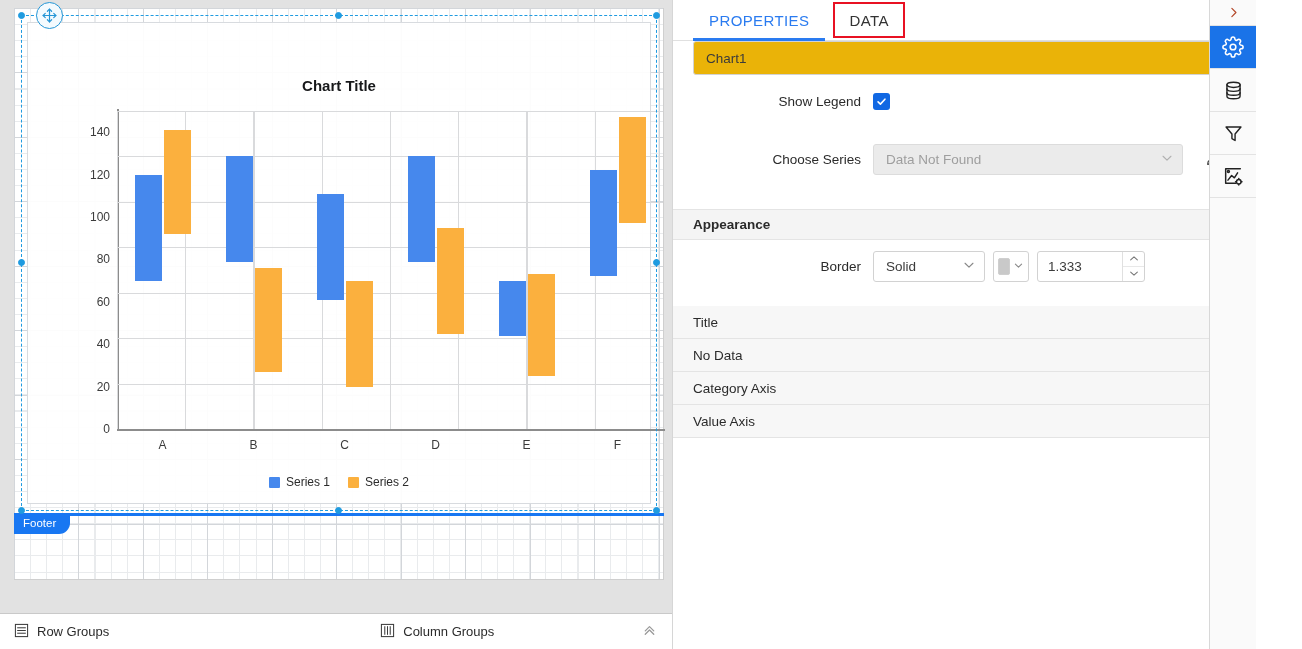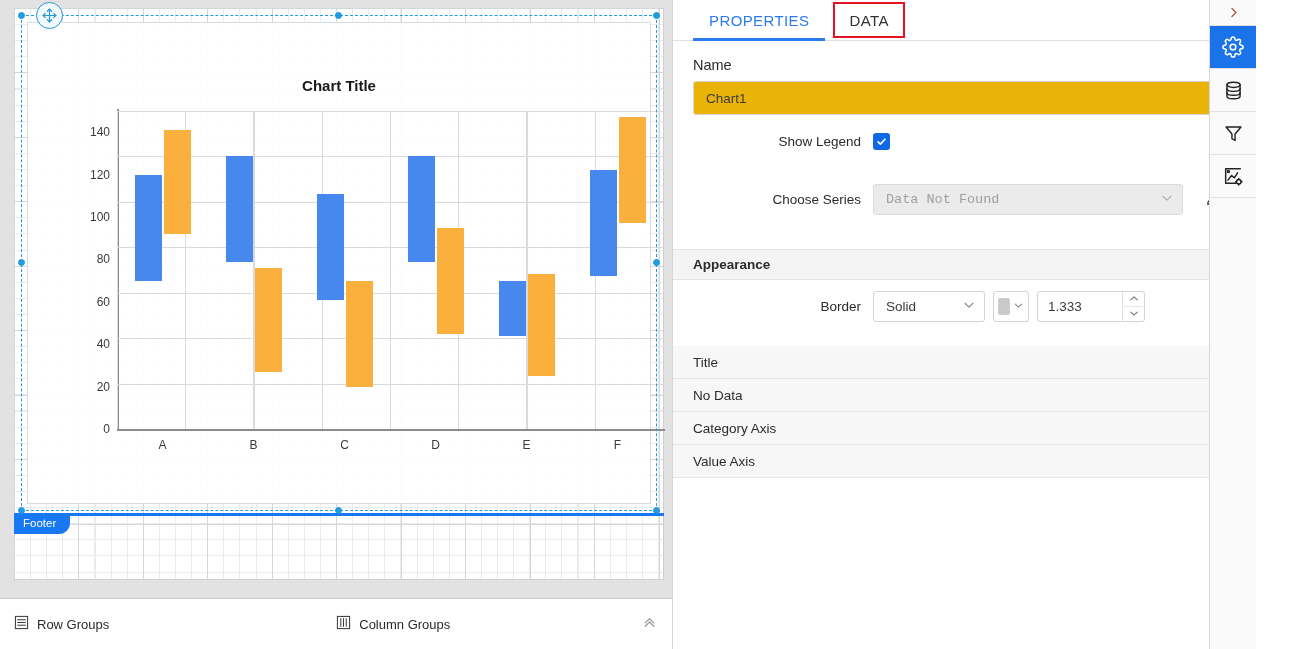--- a/index.html
+++ b/index.html
@@ -133,24 +133,24 @@
     left: 0; right: 0; top: 452px;
     display: flex; justify-content: center; align-items: center; gap: 18px;
     font-size: 12px; color: #2b2b2b;
   }
   .legend-item { display: flex; align-items: center; gap: 6px; }
   .legend-swatch { width: 11px; height: 11px; border-radius: 1px; }
 
   
   #groups-bar {
     position: absolute;
-    left: 0; bottom: 0; width: 672px; height: 51px;
+    left: 0; bottom: 0; width: 672px; height: 36px;
     background: #ffffff;
     border-top: 1px solid #c9c9c9;
-    display: flex; align-items: center;
+    display: flex; align-items: center; gap: 44px;
   }
   .group-btn {
     display: flex; align-items: center; gap: 8px;
     font-size: 13px; color: #2b2b2b;
     cursor: default;
   }
   #row-groups-btn { margin-left: 14px; }
   #col-groups-btn { margin-left: 227px; }
   #groups-collapse {
     position: absolute; right: 14px; top: 50%;
@@ -249,21 +249,21 @@
   .select {
     height: 31px;
     border: 1px solid #d2d2d2;
     border-radius: 3px;
     display: flex; align-items: center;
     justify-content: space-between;
     padding: 0 8px 0 12px;
     font-size: 13.5px; color: #3b3b3b;
     background: #fff;
   }
-  .select.disabled { background: #ebebeb; color: #9e9e9e; border-color: #dcdcdc; font-family: Liberation Mono, monospace; }
+  .select.disabled { background: #ebebeb; color: #9e9e9e; border-color: #dcdcdc; }
   .select .chev { color: #9a9a9a; font-size: 11px; }
   .color-btn {
     width: 36px; height: 31px;
     border: 1px solid #d2d2d2; border-radius: 3px;
     display: flex; align-items: center; gap: 3px;
     padding: 0 4px; background: #fff;
   }
   .color-swatch { width: 17px; height: 17px; border-radius: 2px; border: 1px solid #cfcfcf; }
   .spin-input {
     width: 108px; height: 31px;
@@ -359,20 +359,30 @@
 
         <div id="xlabels">
             <div class="xtick" style="left: 45.5px;">A</div>
             <div class="xtick" style="left: 136.5px;">B</div>
             <div class="xtick" style="left: 227.5px;">C</div>
             <div class="xtick" style="left: 318.5px;">D</div>
             <div class="xtick" style="left: 409.5px;">E</div>
             <div class="xtick" style="left: 500.5px;">F</div>
           </div>
 
+        <div id="legend">
+            <div class="legend-item">
+              <span class="legend-swatch" style="background: rgb(70, 136, 237);"></span>
+              <span>Series 1</span>
+            </div>
+            <div class="legend-item">
+              <span class="legend-swatch" style="background: rgb(251, 176, 62);"></span>
+              <span>Series 2</span>
+            </div>
+          </div>
       </div>
 
       <div id="chart-select">
         <div class="handle" style="left:-4px; top:-4px;"></div>
         <div class="handle" style="left:50%; margin-left:-4px; top:-4px;"></div>
         <div class="handle" style="right:-4px; top:-4px;"></div>
         <div class="handle" style="left:-4px; top:50%; margin-top:-4px;"></div>
         <div class="handle" style="right:-4px; top:50%; margin-top:-4px;"></div>
         <div class="handle" style="left:-4px; bottom:-4px;"></div>
         <div class="handle" style="left:50%; margin-left:-4px; bottom:-4px;"></div>
@@ -429,21 +439,20 @@
       <div class="tab active">
         <span>PROPERTIES</span>
       </div>
       <div class="tab highlighted">
         <span>DATA</span>
       </div>
     </div>
 
     <div id="panel-body">
 
-      <div class="field-label-top">Name</div>
       <div class="text-input">
         <span>Chart1</span>
       </div>
 
 
       <div class="row" style="min-height:52px;">
         <div class="row-label" style="width:200px;">Show Legend</div>
         <div class="row-right">
           <div class="checkbox-on">
             <svg width="11" height="11" viewBox="0 0 16 16" fill="none" stroke="#fff" stroke-width="2.3" stroke-linecap="round" stroke-linejoin="round">

